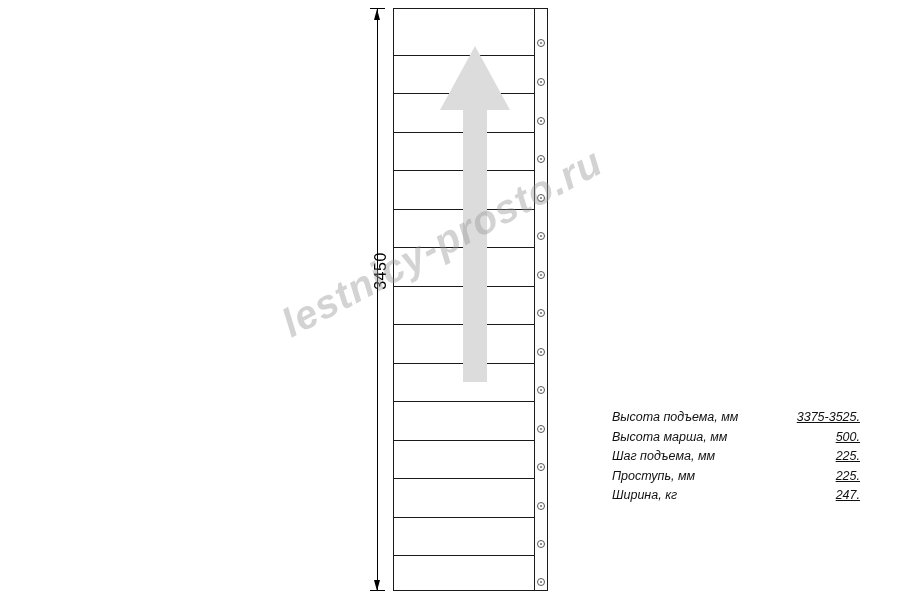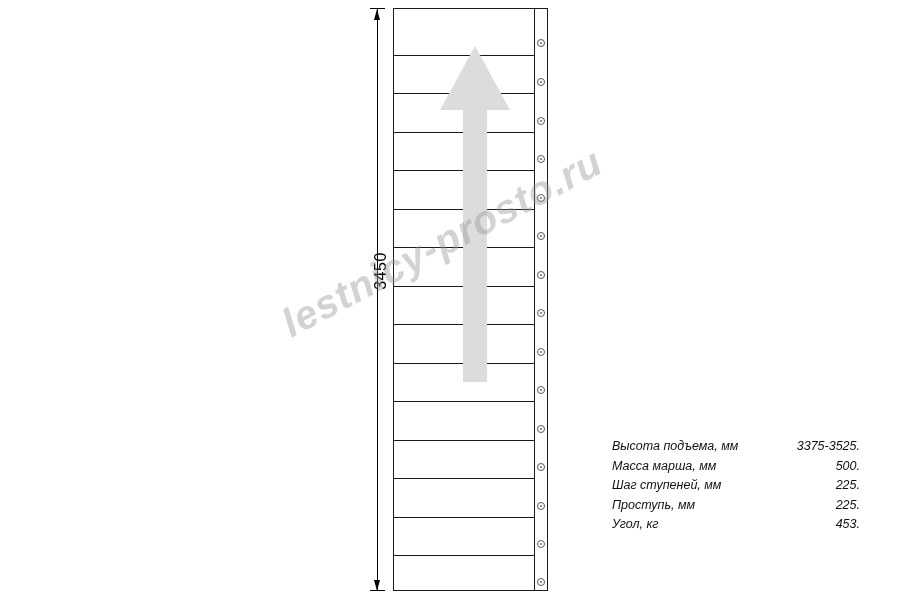--- a/index.html
+++ b/index.html
@@ -159,22 +159,22 @@
     color: #111;
   }
   .spec-row {
     display: flex;
     justify-content: space-between;
     align-items: baseline;
     height: 19.5px;
     line-height: 19.5px;
     white-space: nowrap;
   }
-  .spec-label { text-align: right; margin-top: 29px; }
-  .spec-value { text-align: left; }
+  .spec-label { text-align: right; }
+  .spec-value { text-align: left; text-decoration: underline; }
 
   
   .watermark {
     position: absolute;
     left: 232px;
     top: 220px;
     width: 420px;
     text-align: center;
     font-size: 40px;
     font-weight: bold;
@@ -243,30 +243,30 @@
     </div>
 
   <div class="watermark">lestnicy-prosto.ru</div>
 
   <div class="spec" id="spec-table">
       <div class="spec-row">
         <span class="spec-label">Высота подъема, мм</span>
         <span class="spec-value">3375-3525.</span>
       </div>
       <div class="spec-row">
-        <span class="spec-label">Масса марша, мм</span>
+        <span class="spec-label">Высота марша, мм</span>
         <span class="spec-value">500.</span>
       </div>
       <div class="spec-row">
-        <span class="spec-label">Шаг ступеней, мм</span>
+        <span class="spec-label">Шаг подъема, мм</span>
         <span class="spec-value">225.</span>
       </div>
       <div class="spec-row">
         <span class="spec-label">Проступь, мм</span>
         <span class="spec-value">225.</span>
       </div>
       <div class="spec-row">
-        <span class="spec-label">Угол, кг</span>
-        <span class="spec-value">453.</span>
+        <span class="spec-label">Ширина, кг</span>
+        <span class="spec-value">247.</span>
       </div>
     </div>
 
 </div>
 
 </body></html>

